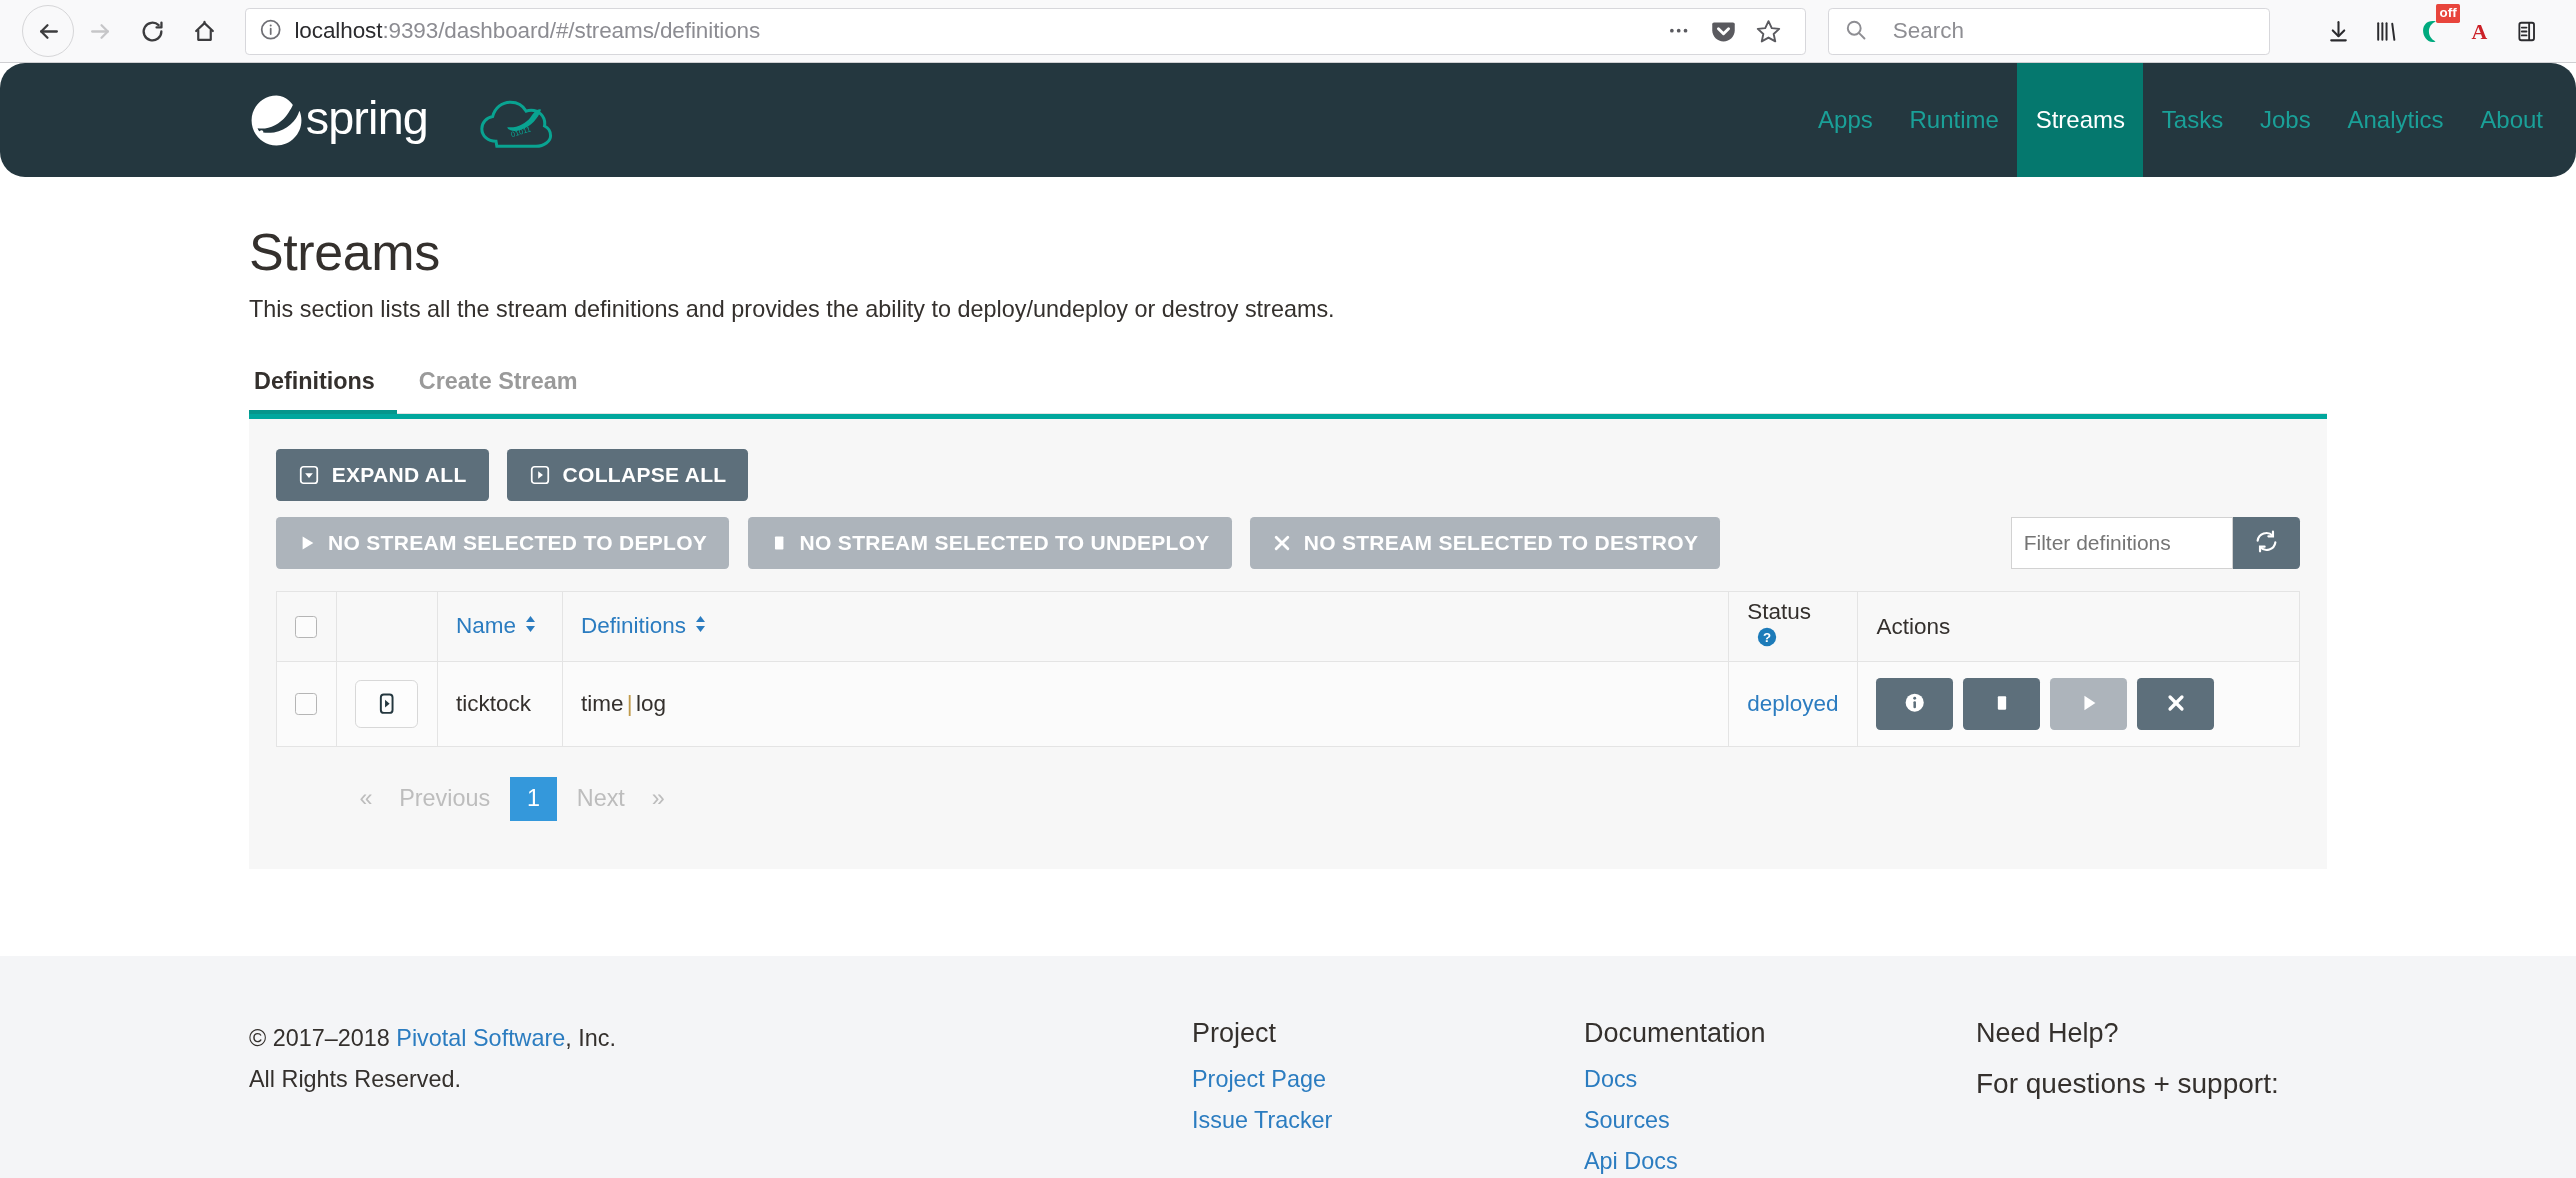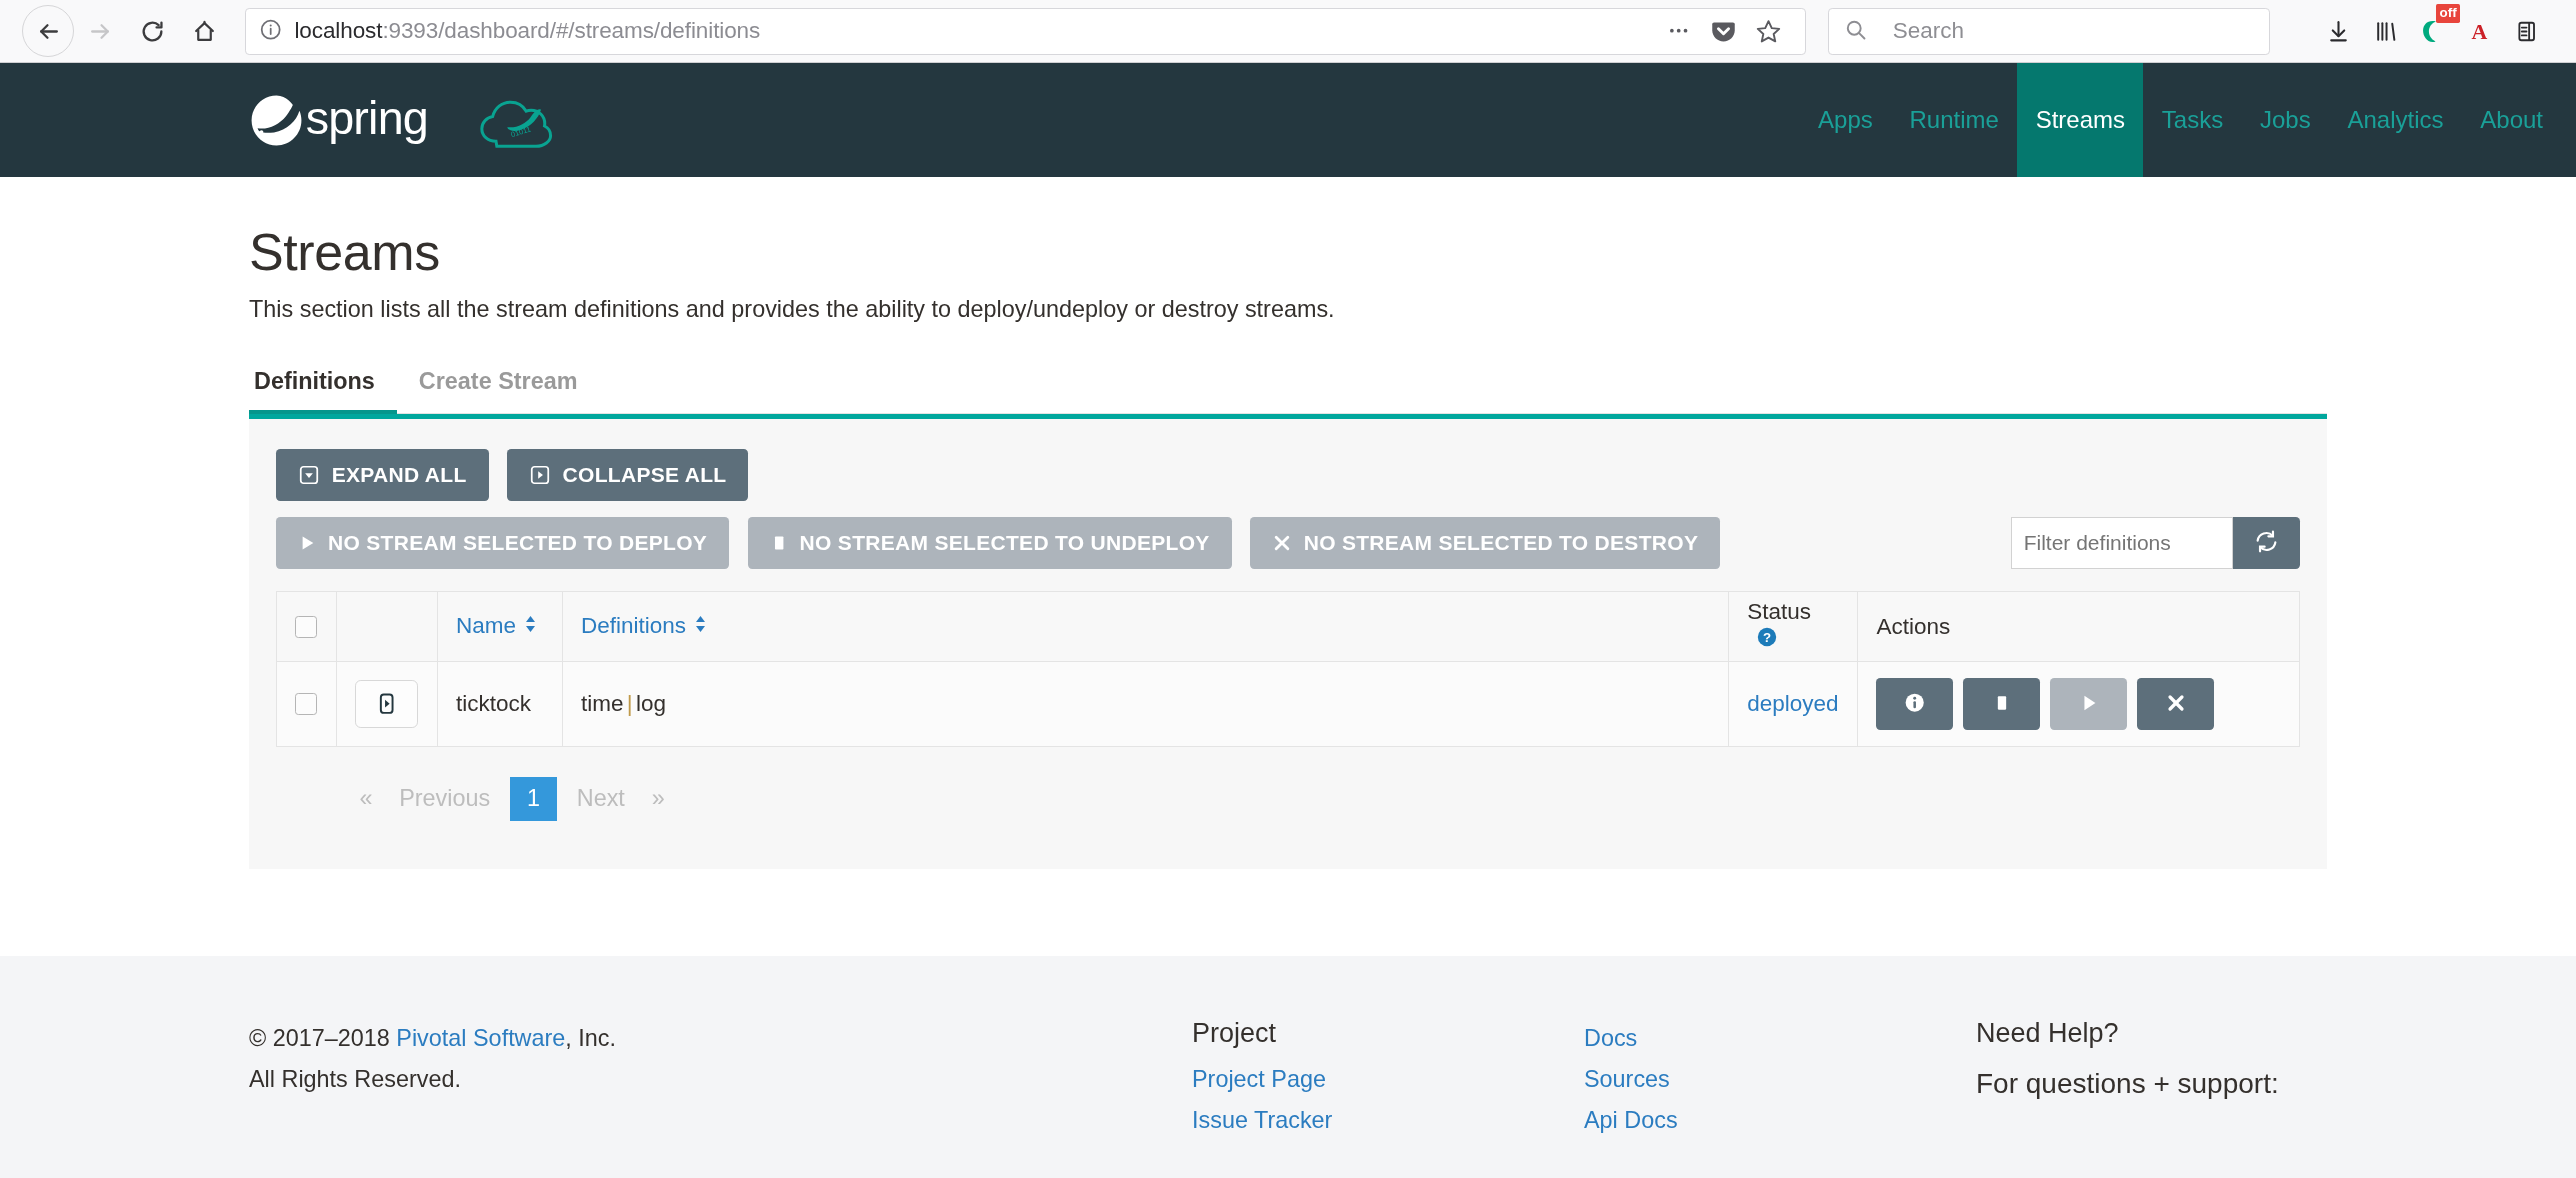--- a/index.html
+++ b/index.html
@@ -97,20 +97,21 @@
   }
 
   
   .navbar {
     background: #24373f;
     height: 114px;
     display: flex;
     align-items: stretch;
     padding-left: 249px;
     padding-right: 0;
+    border-radius: 25px;
   }
   .brand {
     display: flex; align-items: center; gap: 0;
     flex: 0 0 auto;
   }
   .nav-links {
     margin-left: auto;
     display: flex;
     align-items: stretch;
   }
@@ -646,20 +647,21 @@
     <div>All Rights Reserved.</div>
   </div>
 
   <div class="f-cols">
     <div class="f-col">
       <div class="f-head">Project</div>
       <a class="f-link" href="#">Project Page</a>
       <a class="f-link" href="#">Issue Tracker</a>
     </div>
     <div class="f-col">
+      <div class="f-head">Documentation</div>
       <a class="f-link" href="#">Docs</a>
       <a class="f-link" href="#">Sources</a>
       <a class="f-link" href="#">Api Docs</a>
     </div>
     <div class="f-col last">
       <div class="f-head">Need Help?</div>
       <div class="f-plain">For questions + support:</div>
     </div>
   </div>
 </div>

